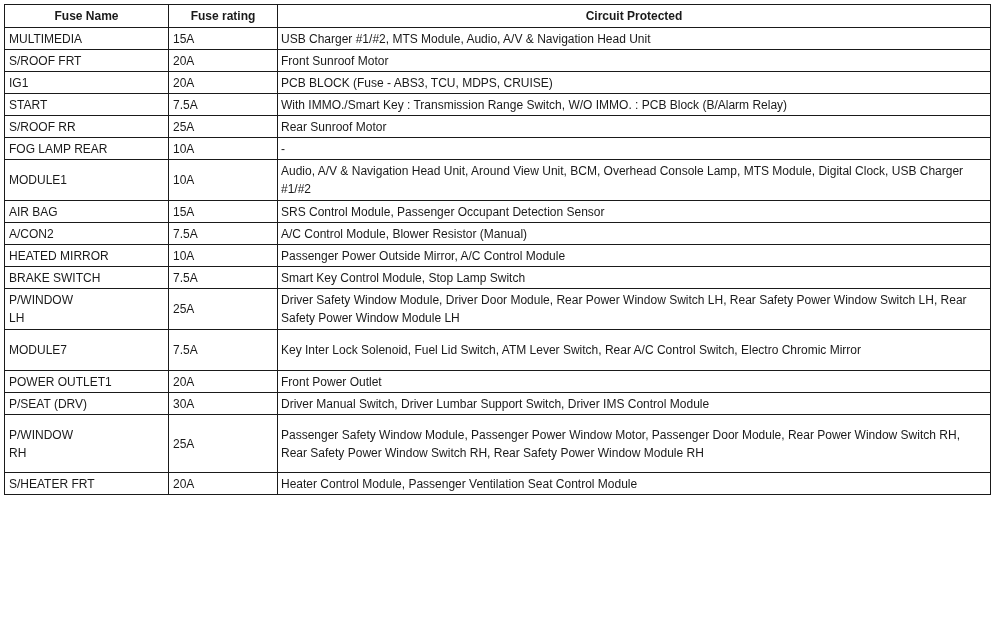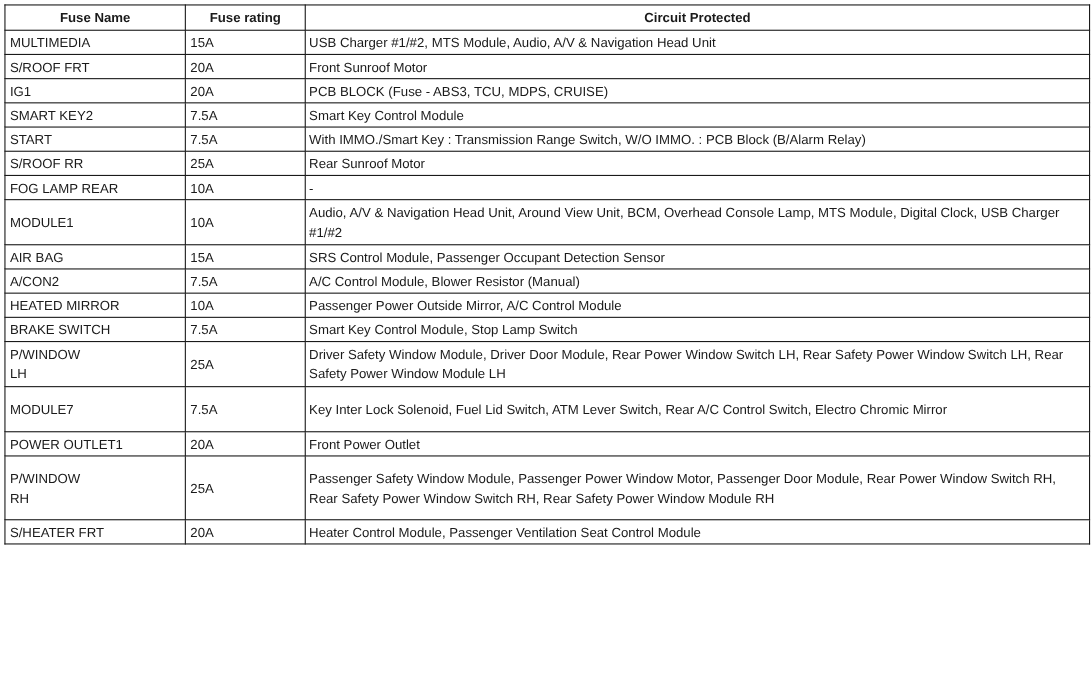--- a/index.html
+++ b/index.html
@@ -79,25 +79,20 @@
       <td class="c-name">S/ROOF FRT</td>
       <td class="c-rating">20A</td>
       <td class="c-circuit">Front Sunroof Motor</td>
     </tr>
     <tr class="h1">
       <td class="c-name">IG1</td>
       <td class="c-rating">20A</td>
       <td class="c-circuit">PCB BLOCK (Fuse - ABS3, TCU, MDPS, CRUISE)</td>
     </tr>
     <tr class="h1">
-      <td class="c-name">SMART KEY2</td>
-      <td class="c-rating">7.5A</td>
-      <td class="c-circuit">Smart Key Control Module</td>
-    </tr>
-    <tr class="h1">
       <td class="c-name">START</td>
       <td class="c-rating">7.5A</td>
       <td class="c-circuit">With IMMO./Smart Key : Transmission Range Switch, W/O IMMO. : PCB Block (B/Alarm Relay)</td>
     </tr>
     <tr class="h1">
       <td class="c-name">S/ROOF RR</td>
       <td class="c-rating">25A</td>
       <td class="c-circuit">Rear Sunroof Motor</td>
     </tr>
     <tr class="h1">
@@ -141,20 +136,25 @@
     <tr class="h2">
       <td class="c-name">MODULE7</td>
       <td class="c-rating">7.5A</td>
       <td class="c-circuit">Key Inter Lock Solenoid, Fuel Lid Switch, ATM Lever Switch, Rear A/C Control Switch, Electro Chromic Mirror</td>
     </tr>
     <tr class="h1">
       <td class="c-name">POWER OUTLET1</td>
       <td class="c-rating">20A</td>
       <td class="c-circuit">Front Power Outlet</td>
     </tr>
+    <tr class="h1">
+      <td class="c-name">P/SEAT (DRV)</td>
+      <td class="c-rating">30A</td>
+      <td class="c-circuit">Driver Manual Switch, Driver Lumbar Support Switch, Driver IMS Control Module</td>
+    </tr>
     <tr class="h3">
       <td class="c-name">
         <span class="name-line">P/WINDOW</span>
         <span class="name-line">RH</span>
       </td>
       <td class="c-rating">25A</td>
       <td class="c-circuit">Passenger Safety Window Module, Passenger Power Window Motor, Passenger Door Module, Rear Power Window Switch RH, Rear Safety Power Window Switch RH, Rear Safety Power Window Module RH</td>
     </tr>
     <tr class="h1">
       <td class="c-name">S/HEATER FRT</td>

